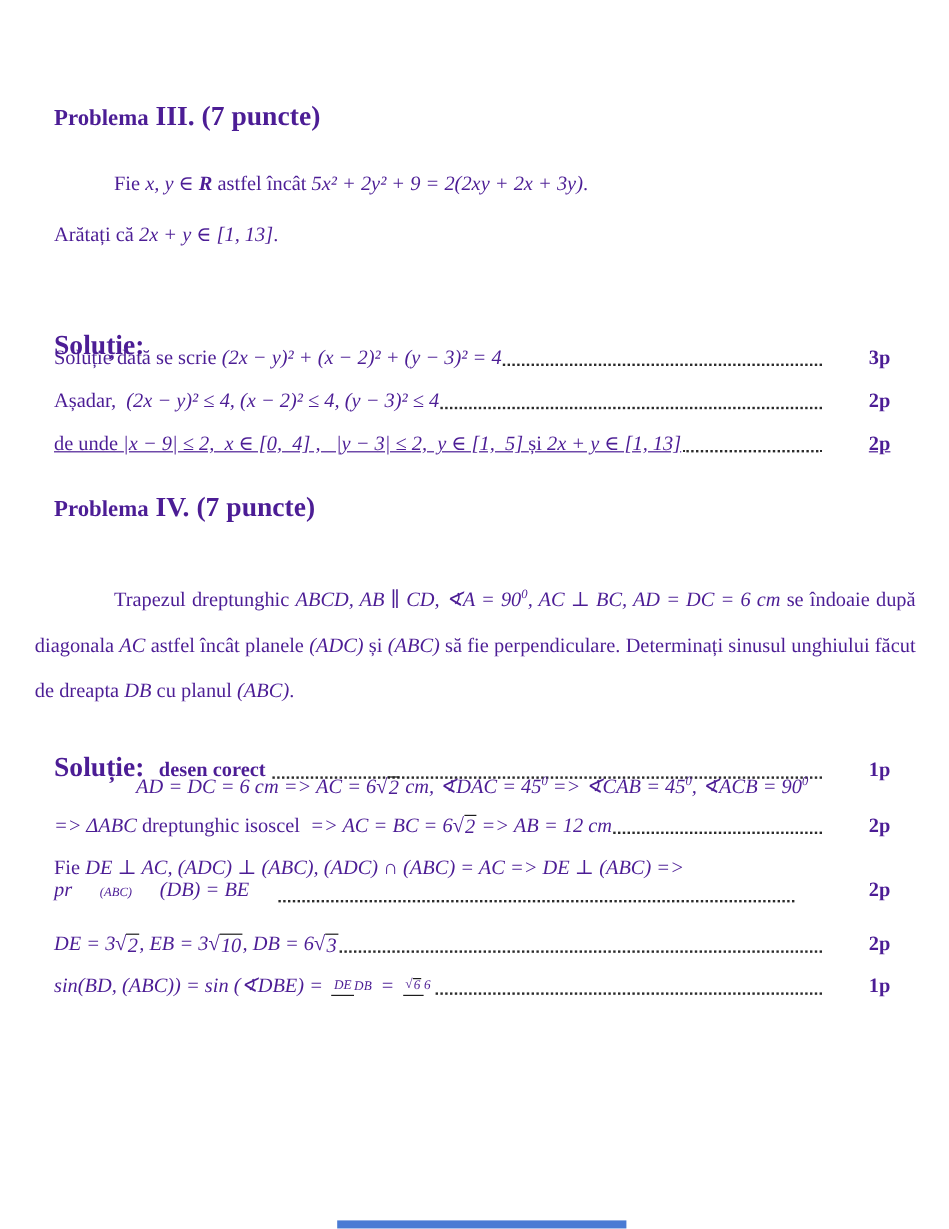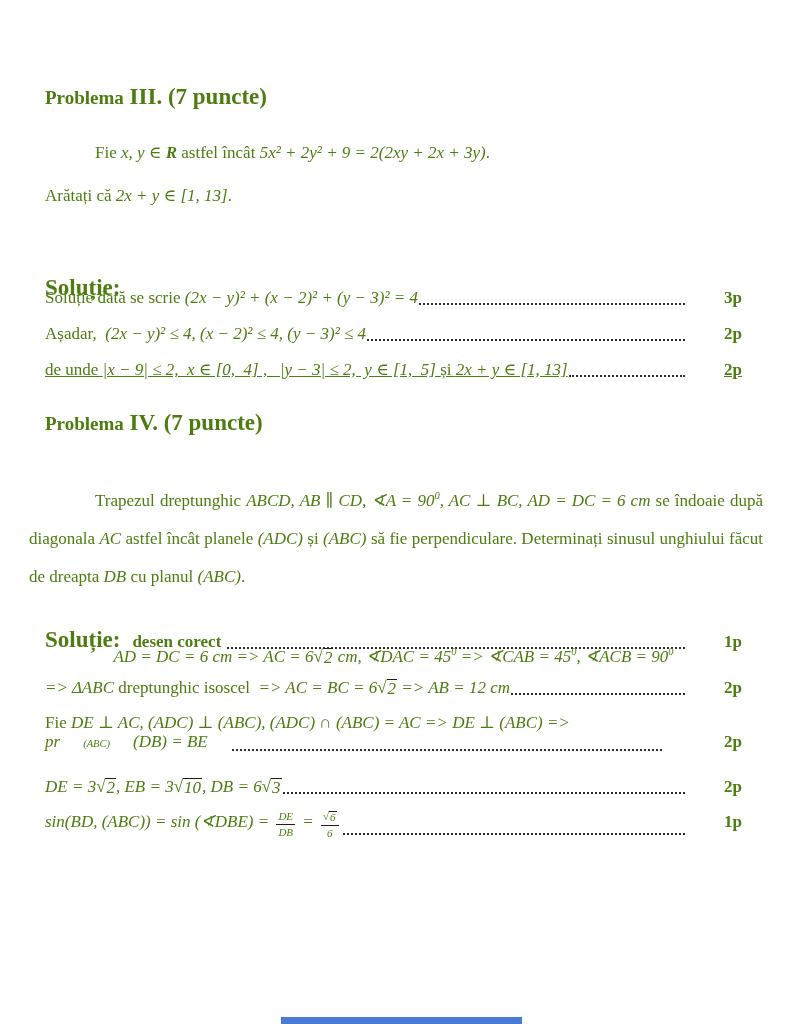--- a/index.html
+++ b/index.html
@@ -1,33 +1,33 @@
 <!DOCTYPE html>
 <html><head>
 <meta charset="utf-8">
 <style>
   html,body{margin:0;padding:0;background:#ffffff;}
   .page{position:relative;width:791px;height:1024px;background:#ffffff;overflow:hidden;
-        font-family:"Liberation Serif","DejaVu Serif",serif;color:#4d7c0f;}
+        font-family:"Liberation Serif","DejaVu Serif",serif;color:#4c1d95;}
   .abs{position:absolute;}
   .hprefix{font-size:19px;font-weight:700;}
   .htitle{font-size:23px;font-weight:700;}
   .sol{font-size:23px;font-weight:700;white-space:pre;margin-top:24px;}
   .body17{font-size:17px;line-height:24px;}
   .txt{font-style:normal;}
   .math{font-style:italic;}
   .bi{font-weight:700;font-style:italic;}
   .b{font-weight:700;font-style:normal;}
   .gap{margin-left:12px;}
   .sup{font-size:62%;vertical-align:super;font-style:italic;}
   .sub{font-size:62%;vertical-align:sub;font-style:italic;}
   .sqrt{white-space:nowrap;display:inline-flex;align-items:stretch;font-style:italic;line-height:1.08;}
   .rad{font-style:normal;}
   .radarg{border-top:1.5px solid #1c1c1c;padding:0 1px;}
-  .frac{display:inline-flex;flex-direction:column;text-align:center;font-size:11px;
+  .frac{display:inline-flex;text-align:center;font-size:11px;
         line-height:13px;margin:0 3px;vertical-align:middle;justify-content:space-between;}
   .fnum{border-bottom:1px solid #1c1c1c;padding:0 2px 1px 2px;}
   .fden{padding-top:1px;}
   .dline{display:flex;align-items:baseline;}
   .dline span{white-space:pre;}
   .dline .frac{align-self:center;}
   .dots{flex:1 1 12px;border-bottom:2px dotted #2b2b2b;align-self:flex-end;margin:0 1px 5px 1px;}
   .pts{font-weight:700;font-style:normal;margin-left:38px;}
   .para{text-align:justify;text-indent:66px;line-height:38px;}
   .center{text-align:center;}

